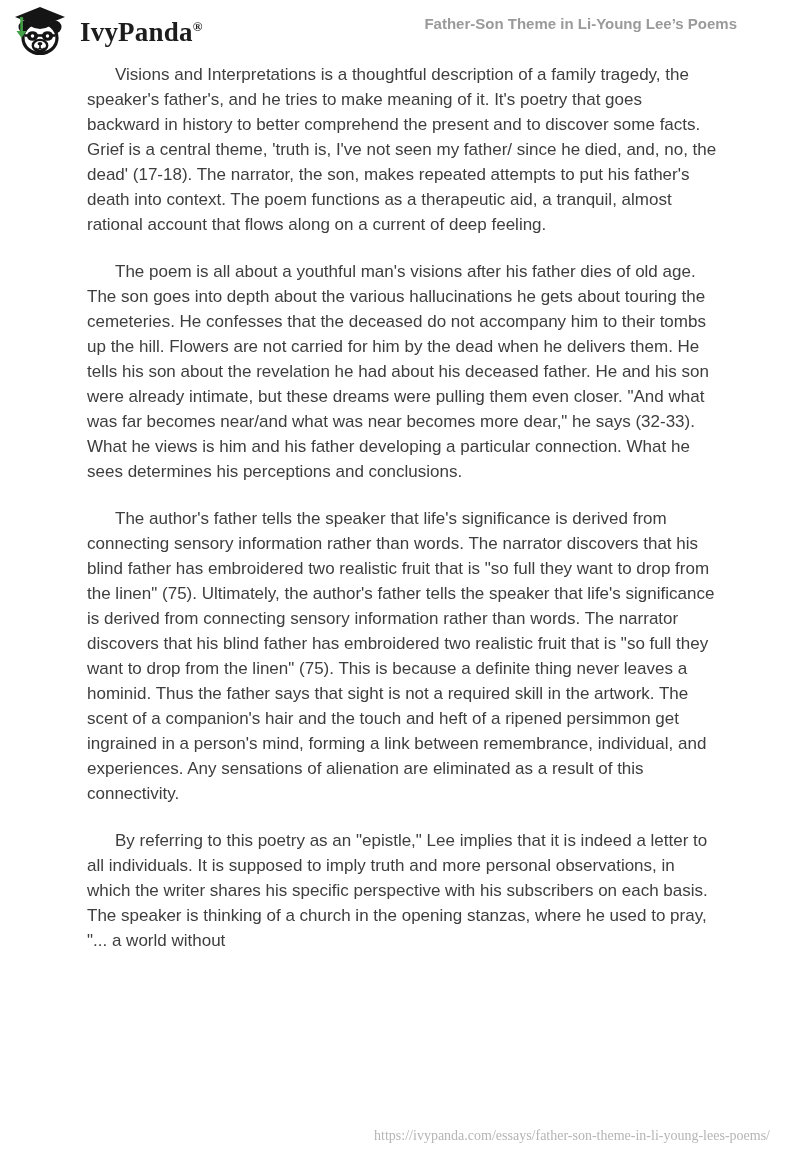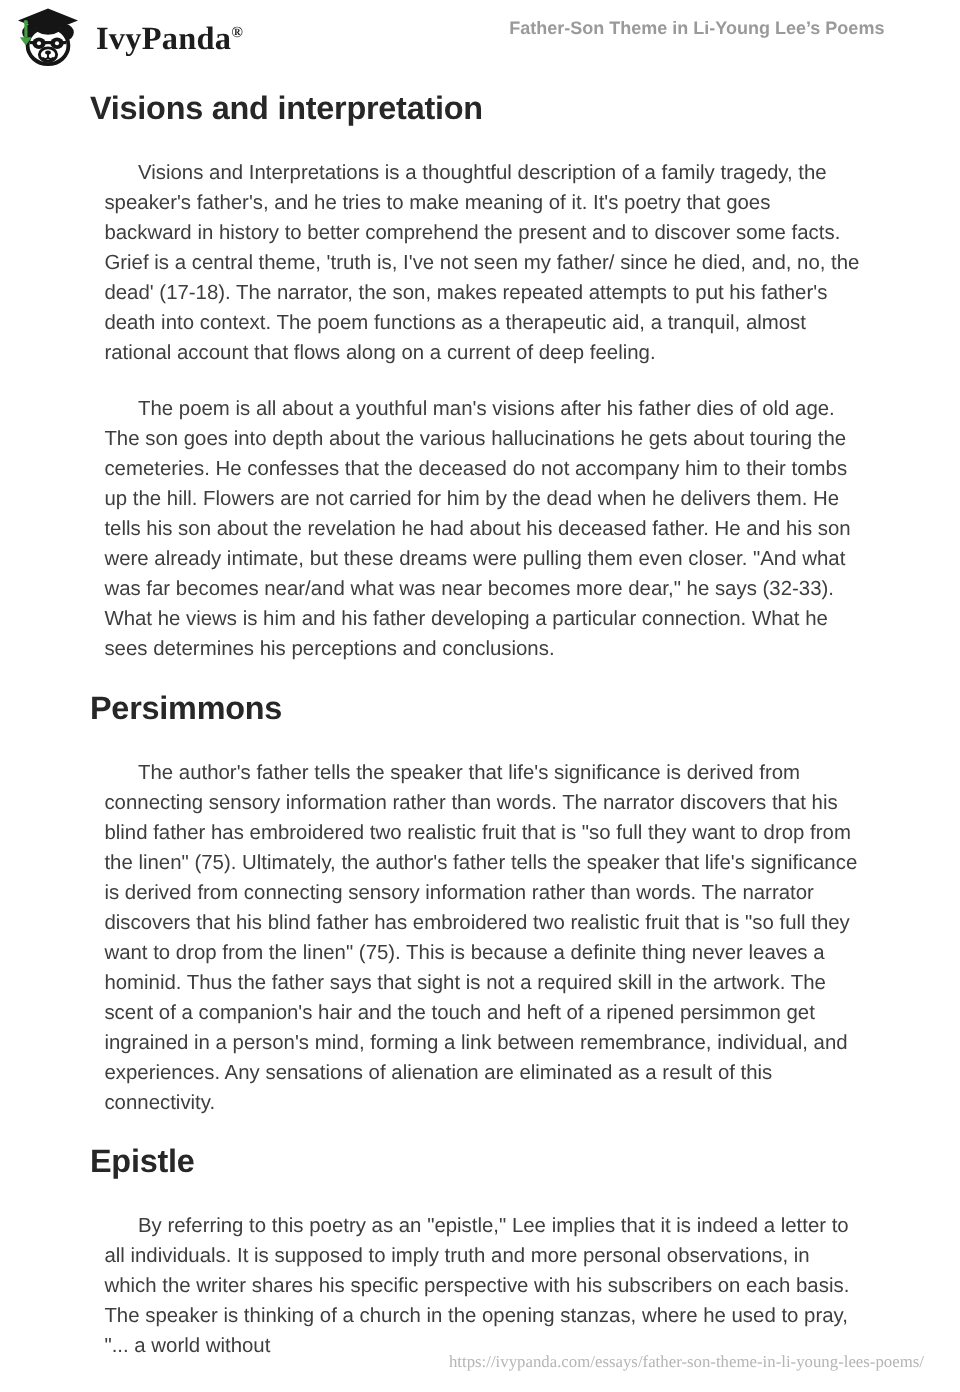--- a/index.html
+++ b/index.html
@@ -73,26 +73,23 @@
         <circle cx="8.5" cy="12.5" r="1.8" fill="#43a047"></circle>
         <rect x="7.3" y="13" width="2.6" height="12" fill="#43a047"></rect>
         <polygon points="3.5,25 13.5,25 8.5,32" fill="#43a047"></polygon>
       </svg>
     </span>
     <div class="brand"><span>IvyPanda</span><sup>®</sup></div>
     <div class="doc-title">Father-Son Theme in Li-Young Lee’s Poems</div>
   </header>
 
   <main class="article">
-    <h2>Visions and interpretation</h2>
     <p>Visions and Interpretations is a thoughtful description of a family tragedy, the speaker's father's, and he tries to make meaning of it. It's poetry that goes backward in history to better comprehend the present and to discover some facts. Grief is a central theme, 'truth is, I've not seen my father/ since he died, and, no, the dead' (17-18). The narrator, the son, makes repeated attempts to put his father's death into context. The poem functions as a therapeutic aid, a tranquil, almost rational account that flows along on a current of deep feeling.</p>
     <p>The poem is all about a youthful man's visions after his father dies of old age. The son goes into depth about the various hallucinations he gets about touring the cemeteries. He confesses that the deceased do not accompany him to their tombs up the hill. Flowers are not carried for him by the dead when he delivers them. He tells his son about the revelation he had about his deceased father. He and his son were already intimate, but these dreams were pulling them even closer. "And what was far becomes near/and what was near becomes more dear," he says (32-33). What he views is him and his father developing a particular connection. What he sees determines his perceptions and conclusions.</p>
 
-    <h2>Persimmons</h2>
     <p>The author's father tells the speaker that life's significance is derived from connecting sensory information rather than words. The narrator discovers that his blind father has embroidered two realistic fruit that is "so full they want to drop from the linen" (75). Ultimately, the author's father tells the speaker that life's significance is derived from connecting sensory information rather than words. The narrator discovers that his blind father has embroidered two realistic fruit that is "so full they want to drop from the linen" (75). This is because a definite thing never leaves a hominid. Thus the father says that sight is not a required skill in the artwork. The scent of a companion's hair and the touch and heft of a ripened persimmon get ingrained in a person's mind, forming a link between remembrance, individual, and experiences. Any sensations of alienation are eliminated as a result of this connectivity.</p>
 
-    <h2>Epistle</h2>
     <p>By referring to this poetry as an "epistle," Lee implies that it is indeed a letter to all individuals. It is supposed to imply truth and more personal observations, in which the writer shares his specific perspective with his subscribers on each basis. The speaker is thinking of a church in the opening stanzas, where he used to pray, "... a world without</p>
   </main>
 
   <a class="footer-url" href="#">https://ivypanda.com/essays/father-son-theme-in-li-young-lees-poems/</a>
 
 </div>
 
 </body></html>

